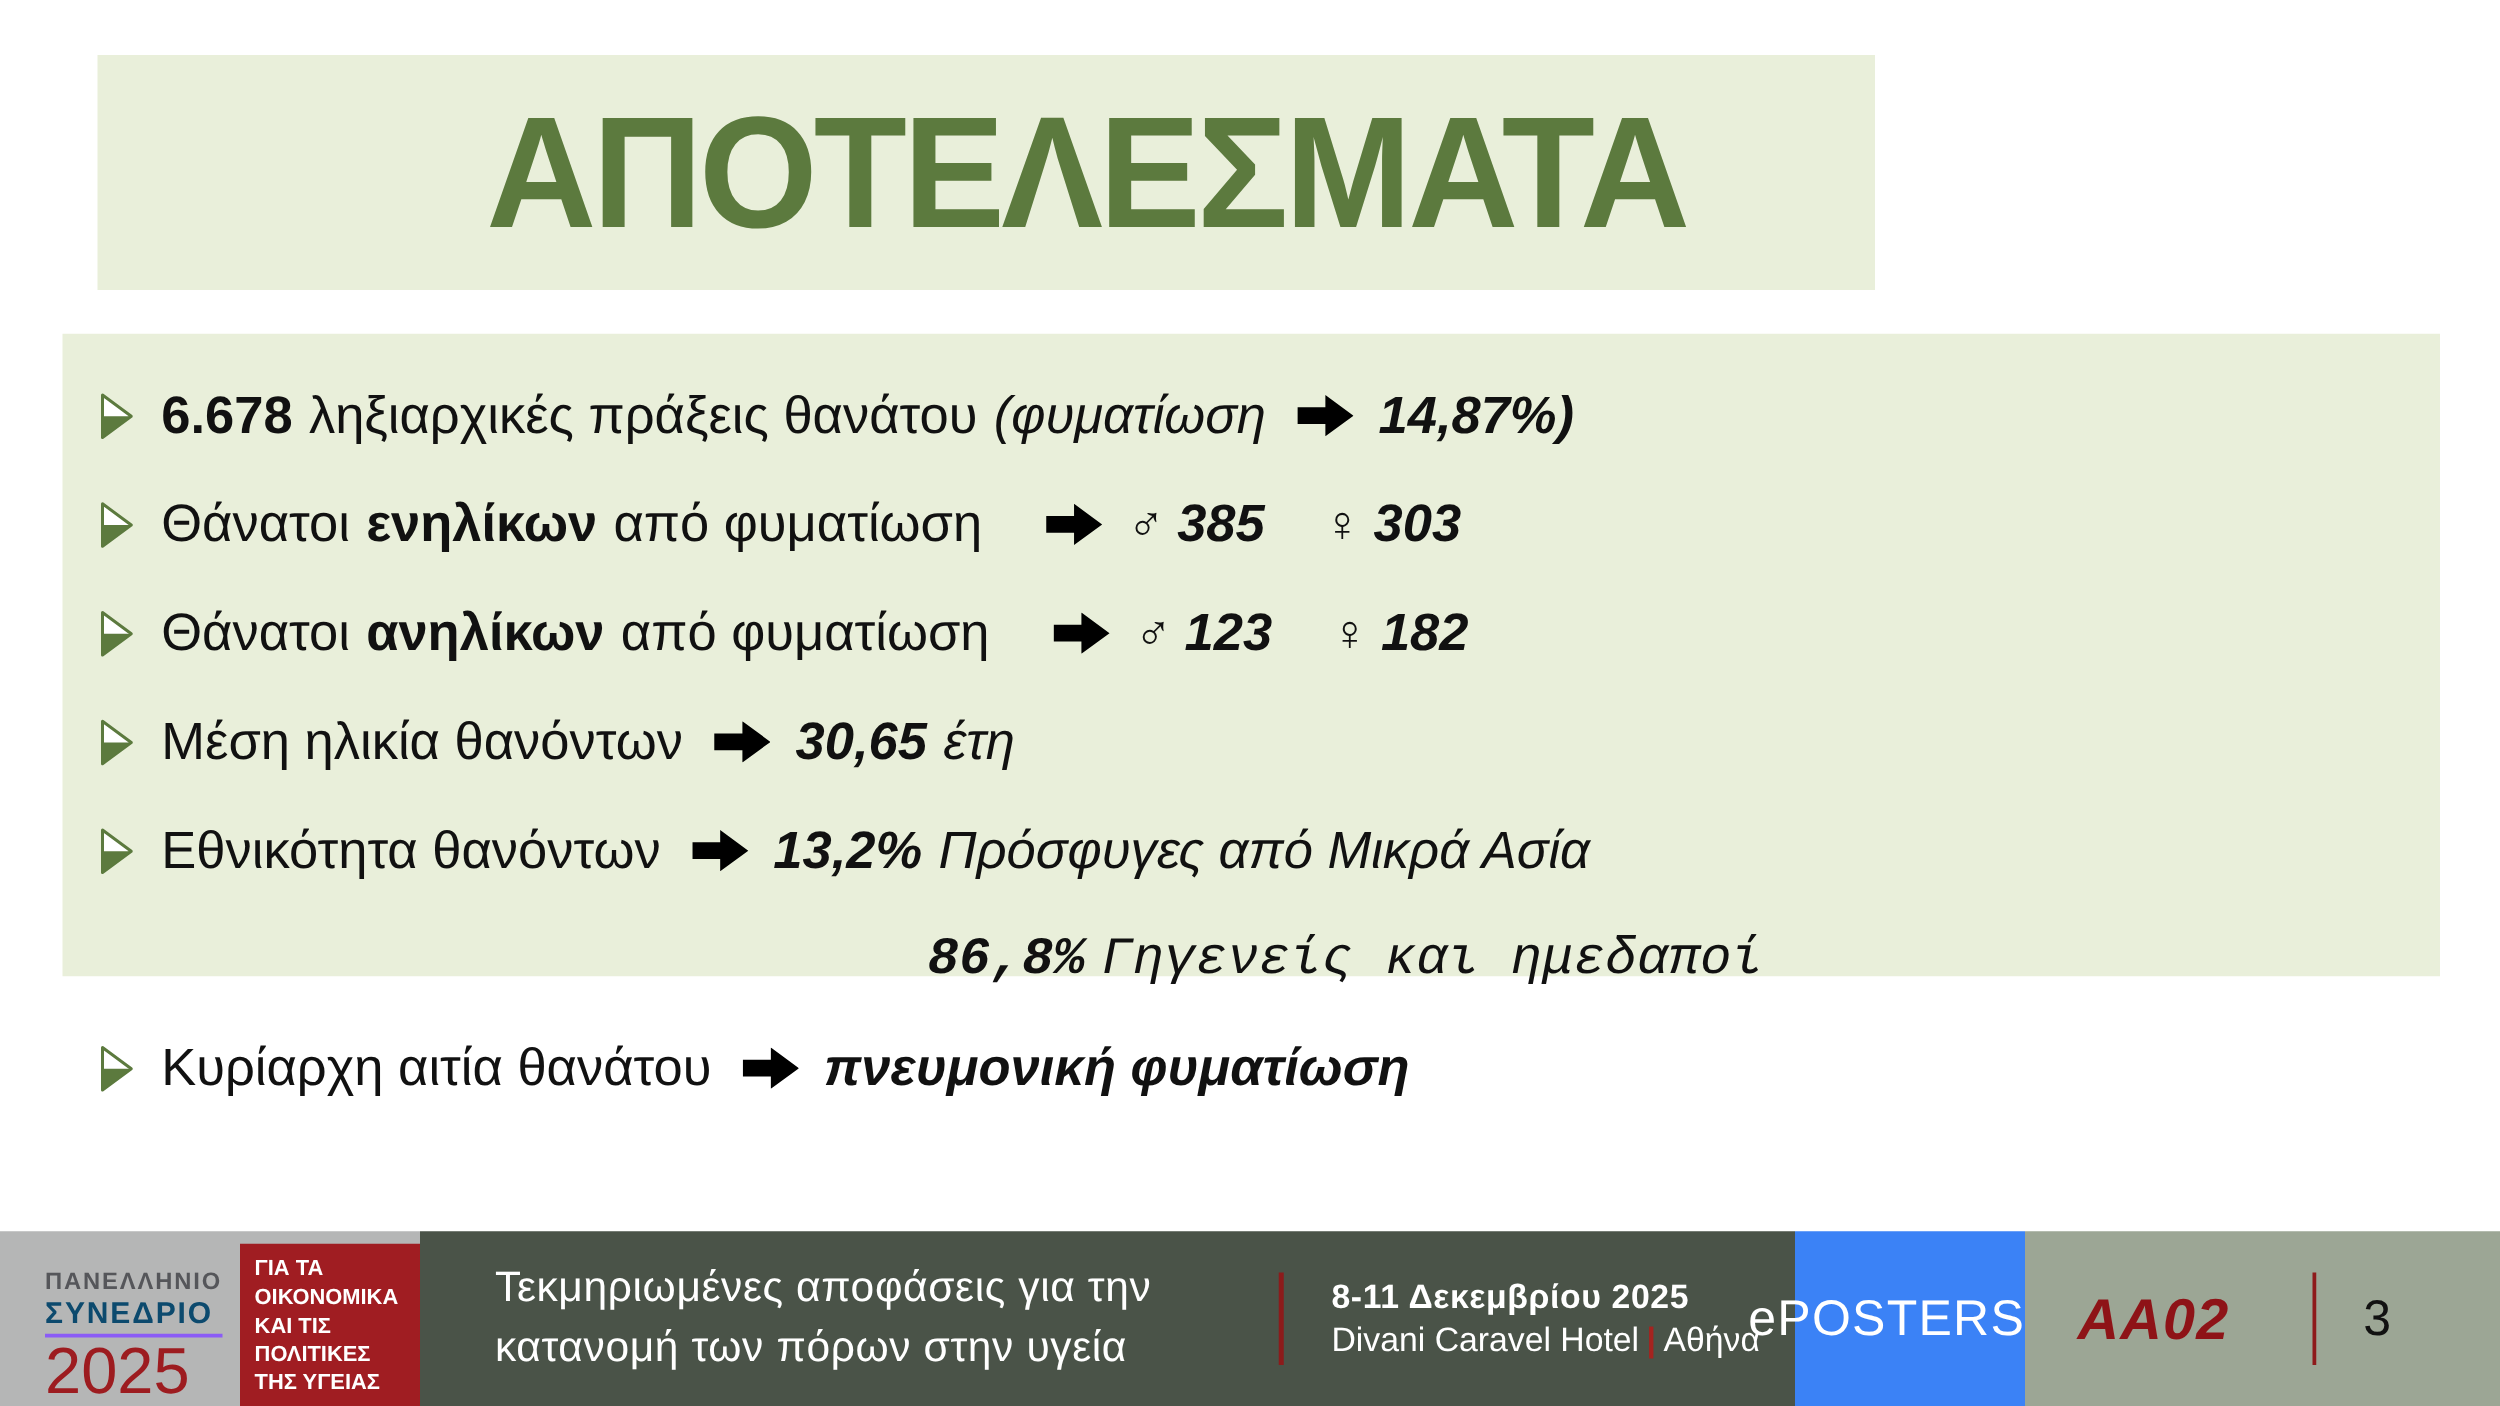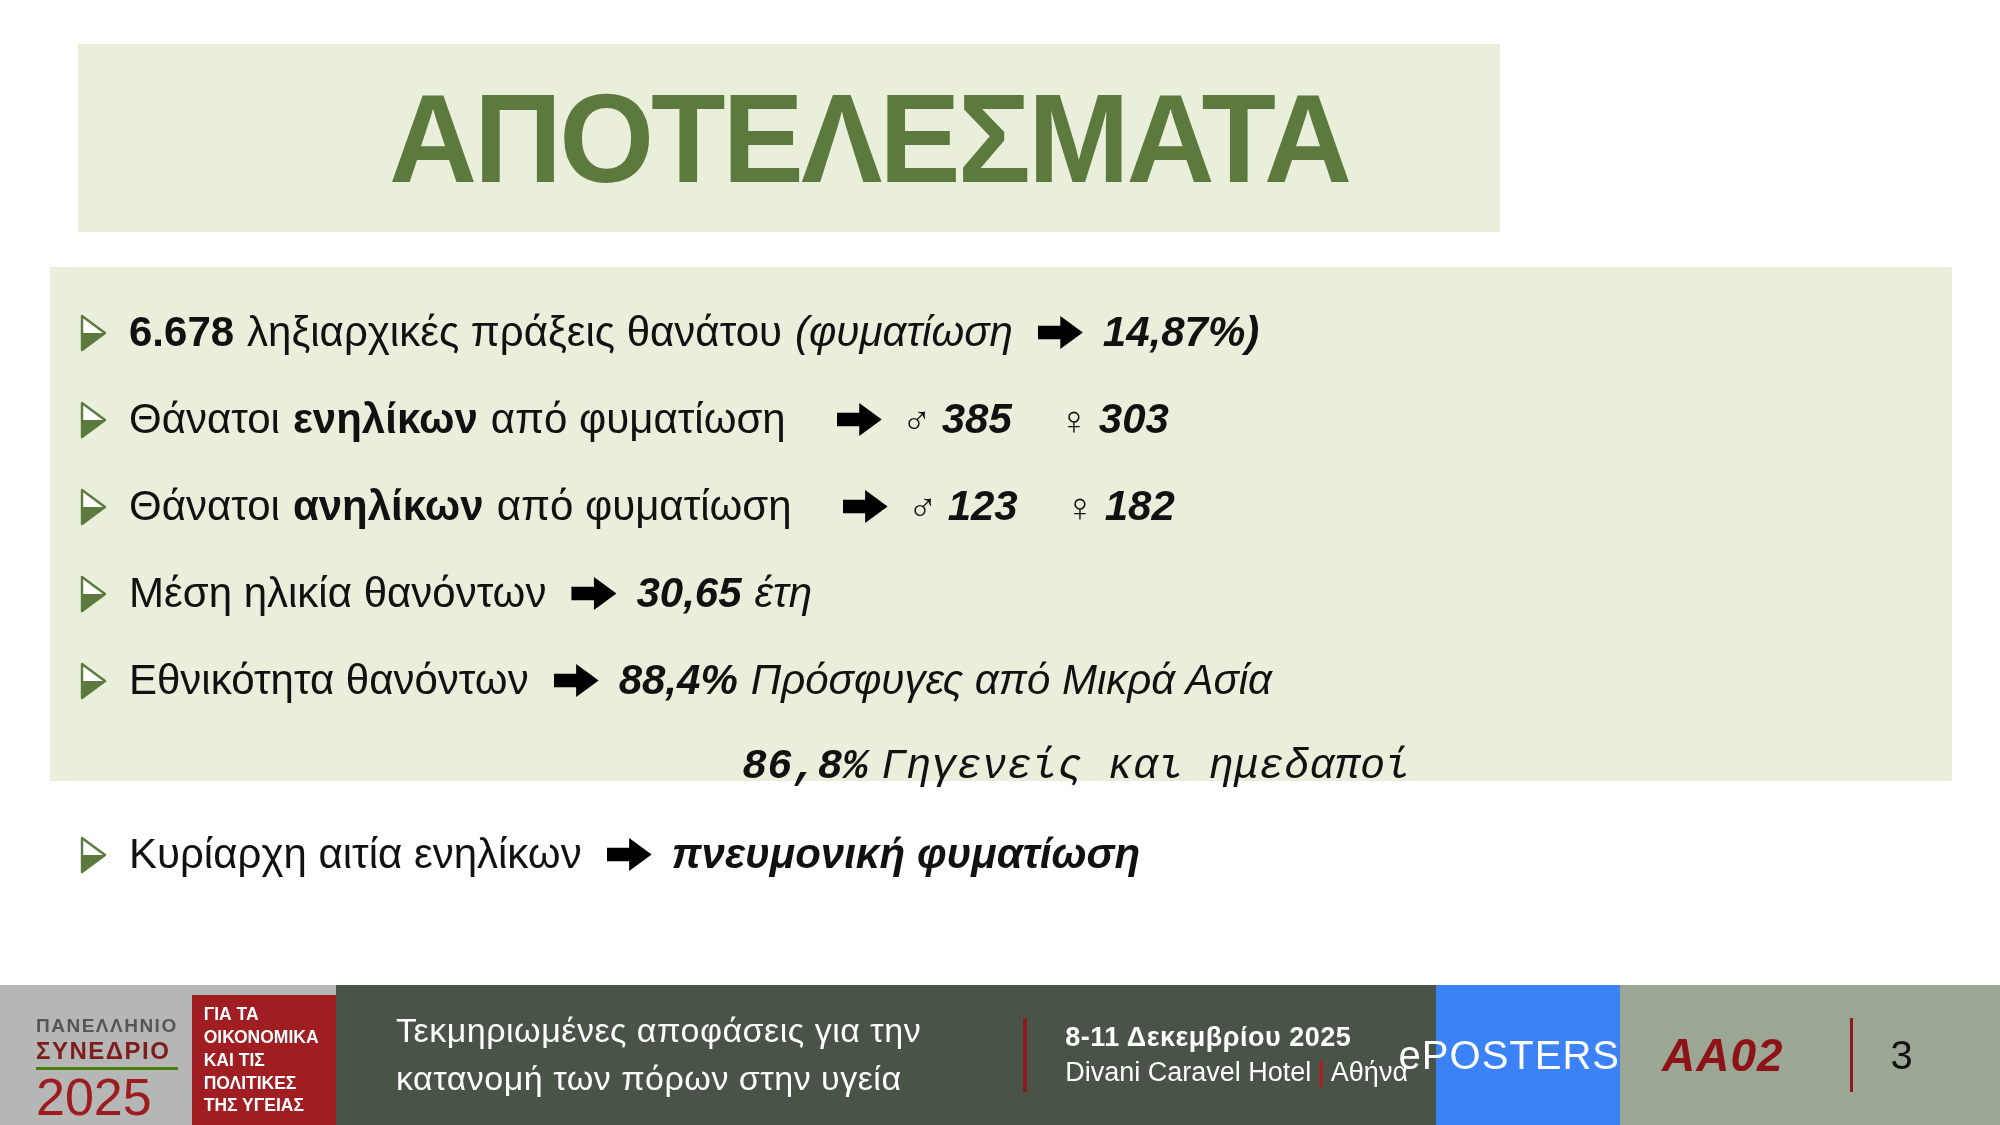--- a/index.html
+++ b/index.html
@@ -27,22 +27,22 @@
                clip-path:polygon(0 31%,50% 31%,50% 3%,100% 50%,50% 97%,50% 69%,0 69%);}
   .arrow-right.wide-gap{margin-left:38px;}
   .sym{margin-right:10px;font-size:40px;}
   .pair-gap{margin-left:34px;}
 
   
   .footer{position:absolute;left:0;top:985px;width:2000px;height:140px;display:flex;}
   .f-left{width:336px;background:#b5b6b6;display:flex;align-items:flex-end;box-sizing:border-box;
           padding-left:36px;}
   .logo-text .l1{font-size:19px;letter-spacing:1.5px;color:#55565a;font-weight:bold;}
-  .logo-text .l2{font-size:24px;letter-spacing:1.5px;color:#7f1d1d;font-weight:bold;
-                 border-bottom:3px solid #4d7c0f;padding-bottom:2px;}
+  .logo-text .l2{font-size:24px;letter-spacing:1.5px;color:#0c4a6e;font-weight:bold;
+                 border-bottom:3px solid #8b5cf6;padding-bottom:2px;}
   .logo-text .l3{font-size:52px;color:#9d1c20;line-height:1.05;}
   .logo-redbox{background:#a01d22;color:#fff;font-size:17.5px;font-weight:bold;line-height:1.3;
                padding:8px 12px;margin-left:14px;}
   .f-mid{flex:1;background:#4a5348;display:flex;align-items:center;box-sizing:border-box;
          padding-left:60px;color:#fff;}
   .conf-title{font-size:34px;line-height:1.4;letter-spacing:0.5px;}
   .v-divider{width:4px;height:74px;background:#8c1b1b;margin-left:auto;margin-right:38px;flex-shrink:0;}
   .date-block{margin-right:28px;}
   .date-line{font-size:27px;font-weight:bold;letter-spacing:0.5px;}
   .venue-line{font-size:27px;margin-top:4px;}
@@ -118,35 +118,35 @@
       <span class="seg i">έτη</span>
     </div>
 
     <div class="row">
       <svg class="bullet-icon" viewBox="0 0 27 38">
         <polygon points="2,2 25,19 2,36" fill="#ffffff" stroke="#5c7a3e" stroke-width="2.4" stroke-linejoin="round"></polygon>
         <polygon points="2,36 25,19 2,19" fill="#5c7a3e"></polygon>
       </svg>
       <span class="seg">Εθνικότητα θανόντων</span>
       <span class="arrow-right"></span>
-      <span class="seg bi">88,4%</span>
+      <span class="seg bi">13,2%</span>
       <span class="seg i">Πρόσφυγες από Μικρά Ασία</span>
     </div>
 
     <div class="row cont">
       <span class="seg bi">86,8%</span>
       <span class="seg i">Γηγενείς και ημεδαποί</span>
     </div>
 
     <div class="row">
       <svg class="bullet-icon" viewBox="0 0 27 38">
         <polygon points="2,2 25,19 2,36" fill="#ffffff" stroke="#5c7a3e" stroke-width="2.4" stroke-linejoin="round"></polygon>
         <polygon points="2,36 25,19 2,19" fill="#5c7a3e"></polygon>
       </svg>
-      <span class="seg">Κυρίαρχη αιτία ενηλίκων</span>
+      <span class="seg">Κυρίαρχη αιτία θανάτου</span>
       <span class="arrow-right"></span>
       <span class="seg bi">πνευμονική φυματίωση</span>
     </div>
 
   </section>
 
   <footer class="footer">
 
     <div class="f-left">
       <div class="logo-text">

